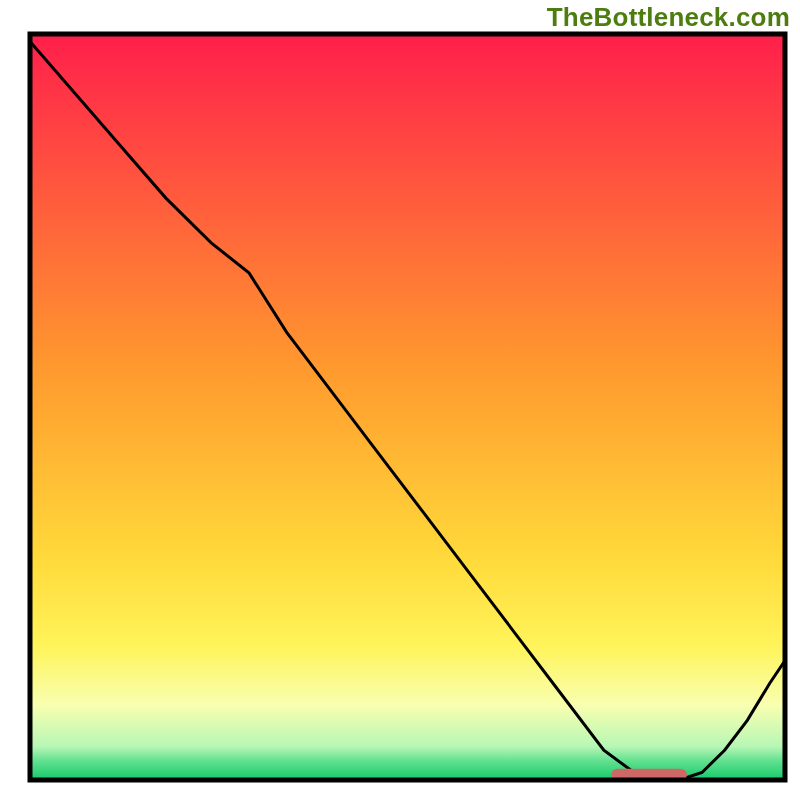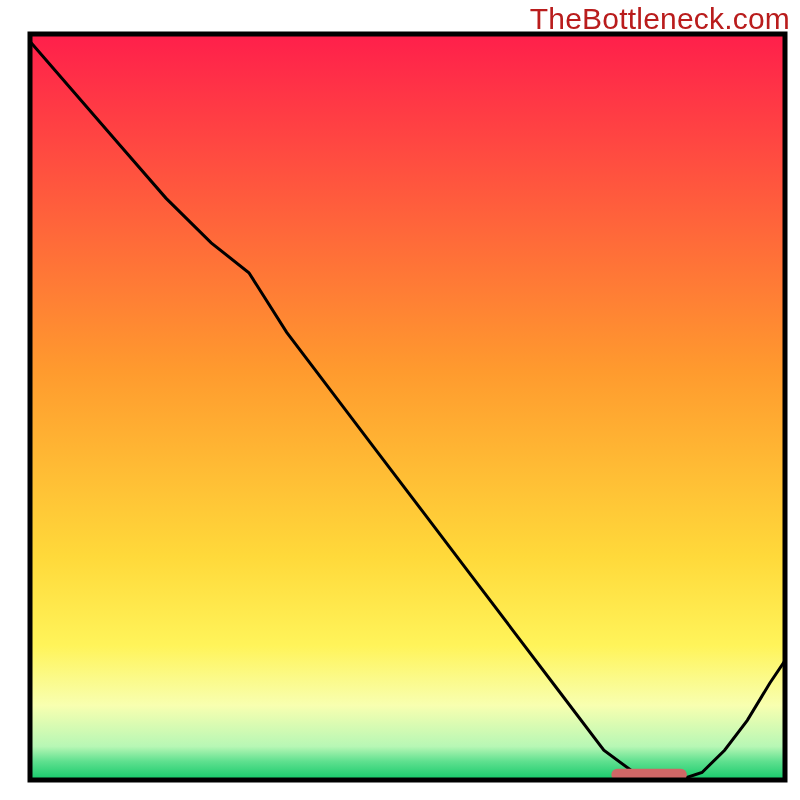--- a/index.html
+++ b/index.html
@@ -13,23 +13,23 @@
   }
   .stage {
     position: relative;
     width: 800px;
     height: 800px;
   }
   .watermark {
     position: absolute;
     top: 2px;
     right: 10px;
-    font-size: 30px;
-    font-weight: 400;
-    color: #b91c1c;
+    font-size: 26px;
+    font-weight: 700;
+    color: #4d7c0f;
     letter-spacing: 0.2px;
   }
   svg.plot {
     position: absolute;
     left: 0;
     top: 0;
     width: 800px;
     height: 800px;
     display: block;
   }

